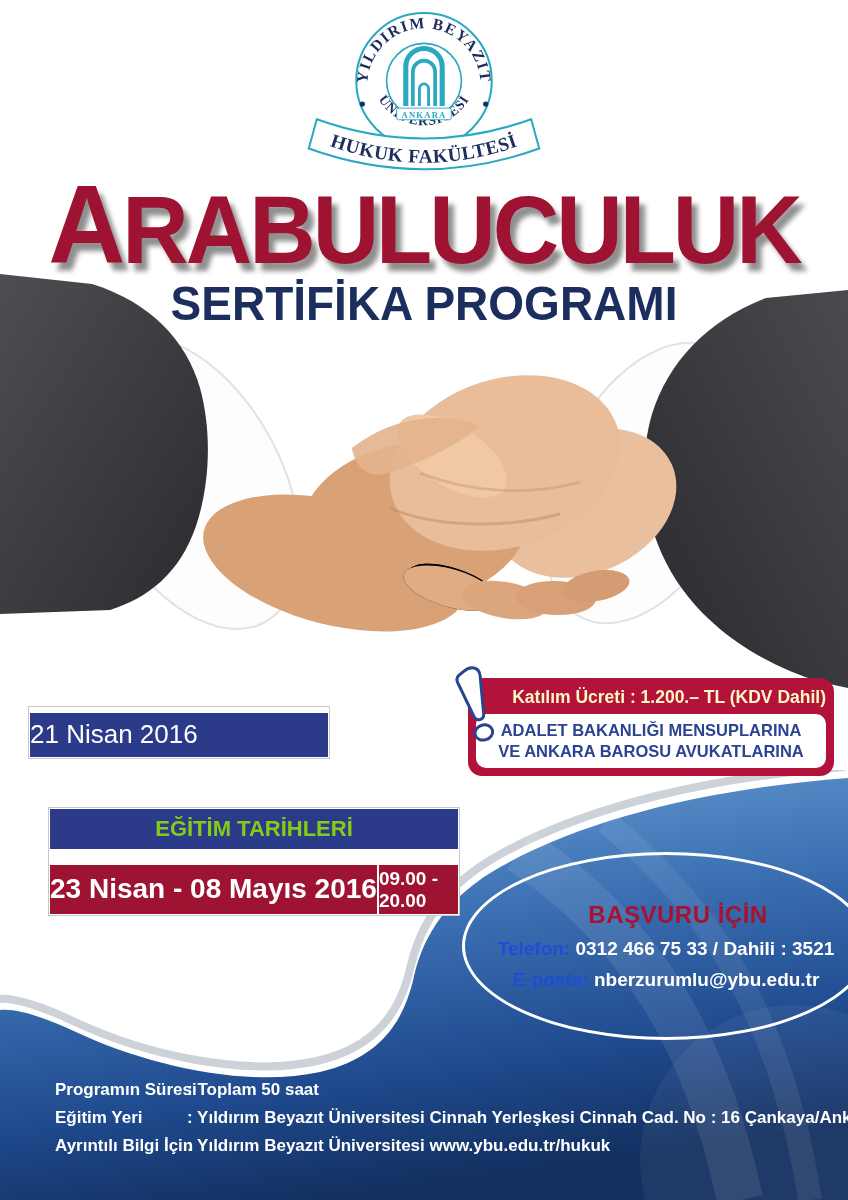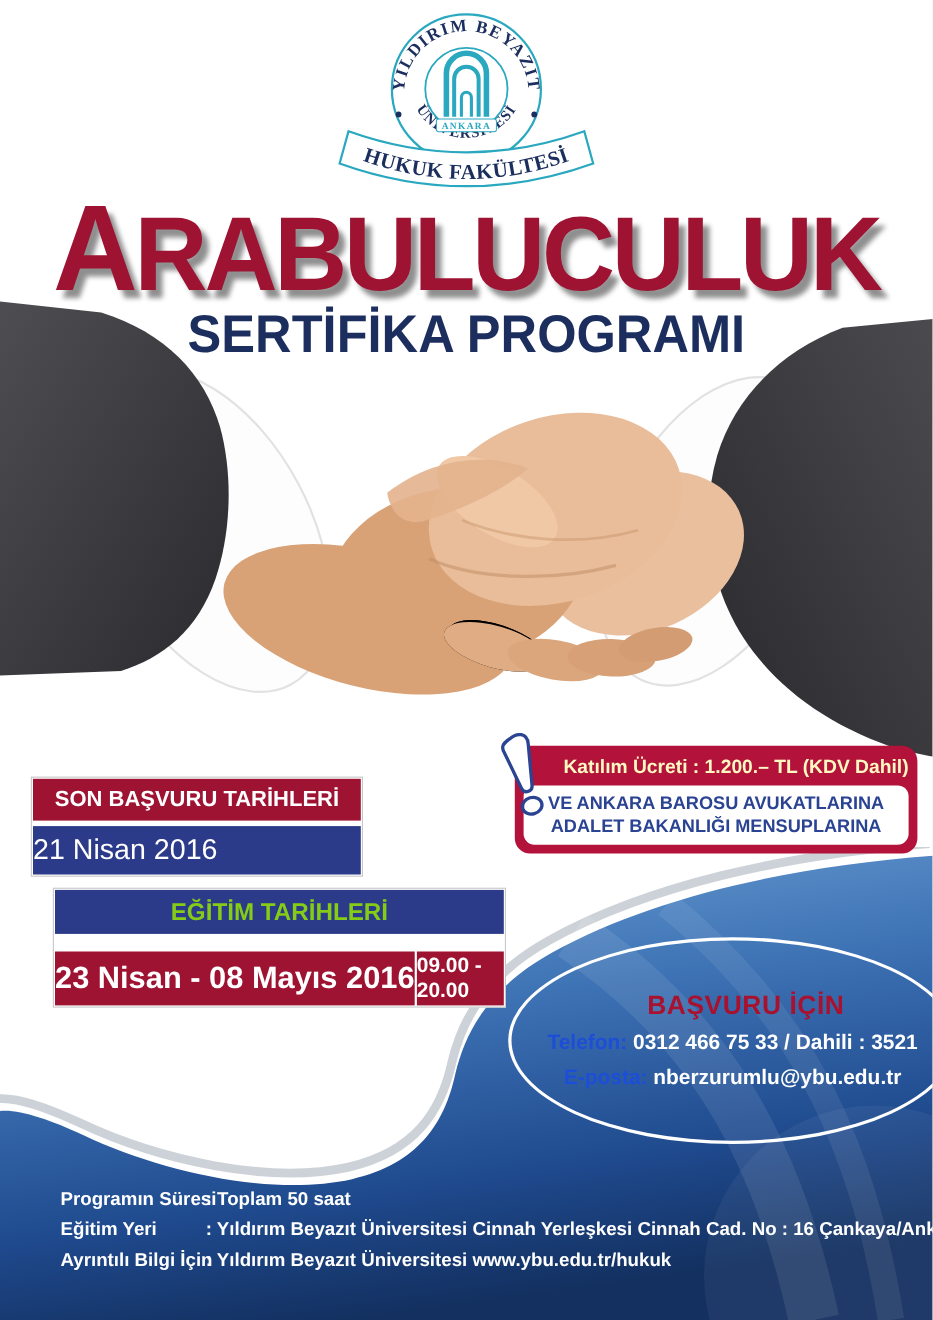--- a/index.html
+++ b/index.html
@@ -186,35 +186,34 @@
       </linearGradient>
     </defs>
     <path d="M848,4 C716,14 592,42 502,92 C448,122 424,160 414,202 C404,248 380,284 320,298 C248,314 148,292 76,258 C44,243 16,234 0,236" fill="none" stroke="#9aa6b2" stroke-width="8" opacity="0.5" transform="translate(-3,-7)"></path>
     <path d="M848,8 C716,18 592,46 502,96 C448,126 424,164 414,206 C404,252 380,288 320,302 C248,318 148,296 76,262 C44,247 16,238 0,240 L0,430 L848,430 Z" fill="url(#seaGrad)"></path>
     <path d="M520,80 C640,160 706,270 740,430" fill="none" stroke="#ffffff" stroke-width="46" opacity="0.09"></path>
     <path d="M606,52 C714,140 782,250 810,430" fill="none" stroke="#ffffff" stroke-width="24" opacity="0.08"></path>
     <circle cx="795" cy="390" r="155" fill="#ffffff" opacity="0.05"></circle>
   </svg>
 
   <div class="deadline-box">
-    <div class="hdr">SON BAŞVURU TARİHLERİ</div>
     <div class="val">21 Nisan 2016</div>
   </div>
 
   <div class="fee-box">
     <svg class="excl" viewBox="0 0 56 92">
       <g transform="rotate(-16 28 46)">
         <path d="M20,6 C28,2 37,5 35,15 L28,52 C27,58 19,58 18,52 L12,17 C10,10 14,8 20,6 Z" fill="#ffffff" stroke="#2B4393" stroke-width="3"></path>
         <ellipse cx="23" cy="70" rx="9" ry="7.5" fill="#ffffff" stroke="#2B4393" stroke-width="3"></ellipse>
       </g>
     </svg>
     <div class="fee-line">Katılım Ücreti  :  1.200.– TL (KDV Dahil)</div>
     <div class="fee-note">
+      <div>ADALET BAKANLIĞI MENSUPLARINA</div>
       <div>VE  ANKARA BAROSU AVUKATLARINA</div>
-      <div>ADALET BAKANLIĞI MENSUPLARINA</div>
     </div>
   </div>
 
   <div class="training-box">
     <div class="hdr">EĞİTİM TARİHLERİ</div>
     <div class="row">
       <div class="dates">23 Nisan - 08 Mayıs 2016</div>
       <div class="hours">09.00 - 20.00</div>
     </div>
   </div>

